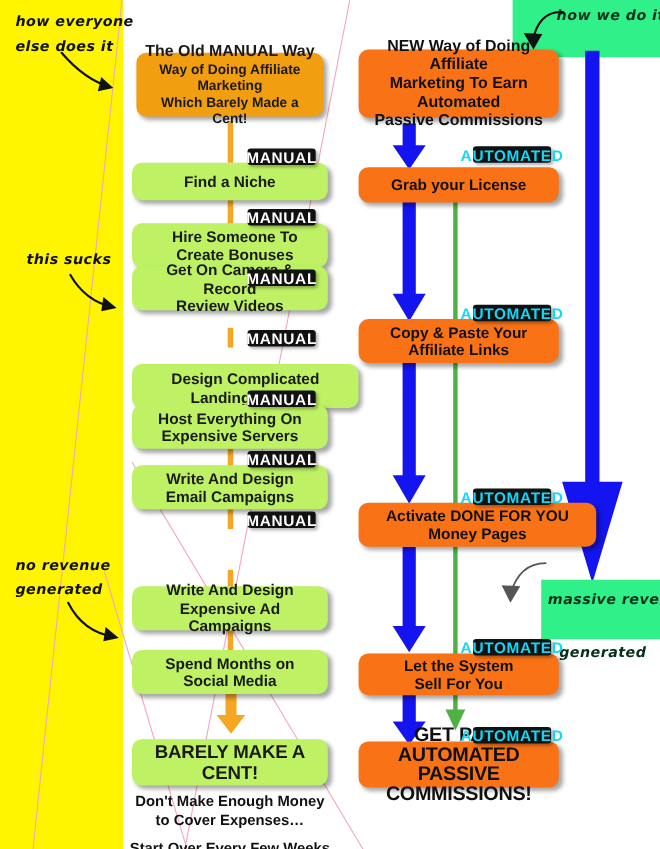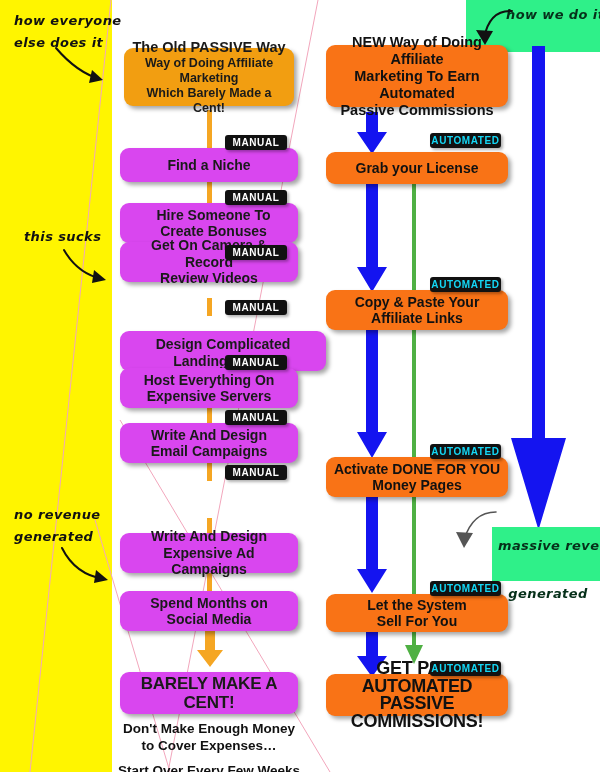--- a/index.html
+++ b/index.html
@@ -39,36 +39,36 @@
 
   
   .box{
     position:absolute;z-index:5;
     border-radius:9px;
     display:flex;align-items:center;justify-content:center;
     text-align:center;
     box-shadow:3px 3px 4px rgba(0,0,0,.35);
     padding:2px 6px;box-sizing:border-box;
   }
-  .box.orange{background:#d946ef;color:#1a1a1a;}
+  .box.orange{background:#bef264;color:#1a1a1a;}
   .box.orange-hdr{background:#F29E11;}
   .box.green{background:#f97316;color:#111;}
   .box .lines{width:100%;}
   .l1{font-weight:bold;font-size:14.5px;line-height:17px;}
   .l2{font-weight:bold;font-size:12.5px;line-height:15px;}
   .step-txt{font-weight:bold;font-size:14px;line-height:16.5px;}
   .big-txt{font-weight:bold;font-size:17px;line-height:19px;letter-spacing:-.2px;}
   .final-txt{font-weight:bold;font-size:18px;line-height:17.5px;letter-spacing:-.3px;}
 
   
   .badge{
     position:absolute;z-index:7;height:15px;
     background:#111;border-radius:3px;
     display:flex;align-items:center;justify-content:center;
-    font-size:10px;font-weight:bold;letter-spacing:.6px;
+    font-size:14px;font-weight:bold;letter-spacing:.6px;
     box-shadow:2px 2px 3px rgba(0,0,0,.3);
   }
   .badge.manual{color:#ffffff;width:62px;}
   .badge.auto{color:#14D7F5;width:71px;}
 
   
   .vline{position:absolute;z-index:3;}
   .vline.orange{background:#F5A623;width:5px;}
   .vline.green{background:#4FB043;width:4px;}
   .arrow{position:absolute;z-index:4;}
@@ -137,21 +137,21 @@
   <div class="vline orange" style="left:207px;top:408px;height:18px;"></div>
   <div class="vline orange" style="left:207px;top:463px;height:18px;"></div>
   <div class="vline orange" style="left:207px;top:518px;height:18px;"></div>
   <div class="vline orange" style="left:207px;top:573px;height:18px;"></div>
   <svg class="arrow" style="left:196px;top:626px;width:28px;height:42px;z-index:3;" viewBox="0 0 28 42">
     <path d="M9 0 L19 0 L19 24 L27 24 L14 41 L1 24 L9 24 Z" fill="#F5A623"></path>
   </svg>
 
   <div class="box orange orange-hdr" style="left:124px;top:48px;width:170px;height:58px;">
     <div class="lines">
-      <div class="l1">The Old PASSIVE Way</div>
+      <div class="l1">The Old MANUAL Way</div>
       <div class="l2">Way of Doing Affiliate Marketing</div>
       <div class="l2">Which Barely Made a Cent!</div>
     </div>
   </div>
 
   <div class="badge manual" style="left:225px;top:135px;">MANUAL</div>
   <div class="box orange" style="left:120px;top:148px;width:178px;height:34px;">
     <div class="step-txt" style="white-space:pre-line;">Find a Niche</div>
   </div>
 
@@ -246,21 +246,21 @@
     <div class="step-txt" style="white-space:pre-line;">Grab your  License</div>
   </div>
 
   <div class="badge auto" style="left:430px;top:277px;">AUTOMATED</div>
   <div class="box green" style="left:326px;top:290px;width:182px;height:40px;">
     <div class="step-txt" style="white-space:pre-line;">Copy &amp; Paste Your
 Affiliate Links</div>
   </div>
 
   <div class="badge auto" style="left:430px;top:444px;">AUTOMATED</div>
-  <div class="box green" style="left:326px;top:457px;width:182px;height:40px;">
+  <div class="box green" style="left:326px;top:457px;width:216px;height:40px;">
     <div class="step-txt" style="white-space:pre-line;">Activate DONE FOR YOU
 Money Pages</div>
   </div>
 
   <div class="badge auto" style="left:430px;top:581px;">AUTOMATED</div>
   <div class="box green" style="left:326px;top:594px;width:182px;height:38px;">
     <div class="step-txt" style="white-space:pre-line;">Let the System
 Sell For You</div>
   </div>
 

